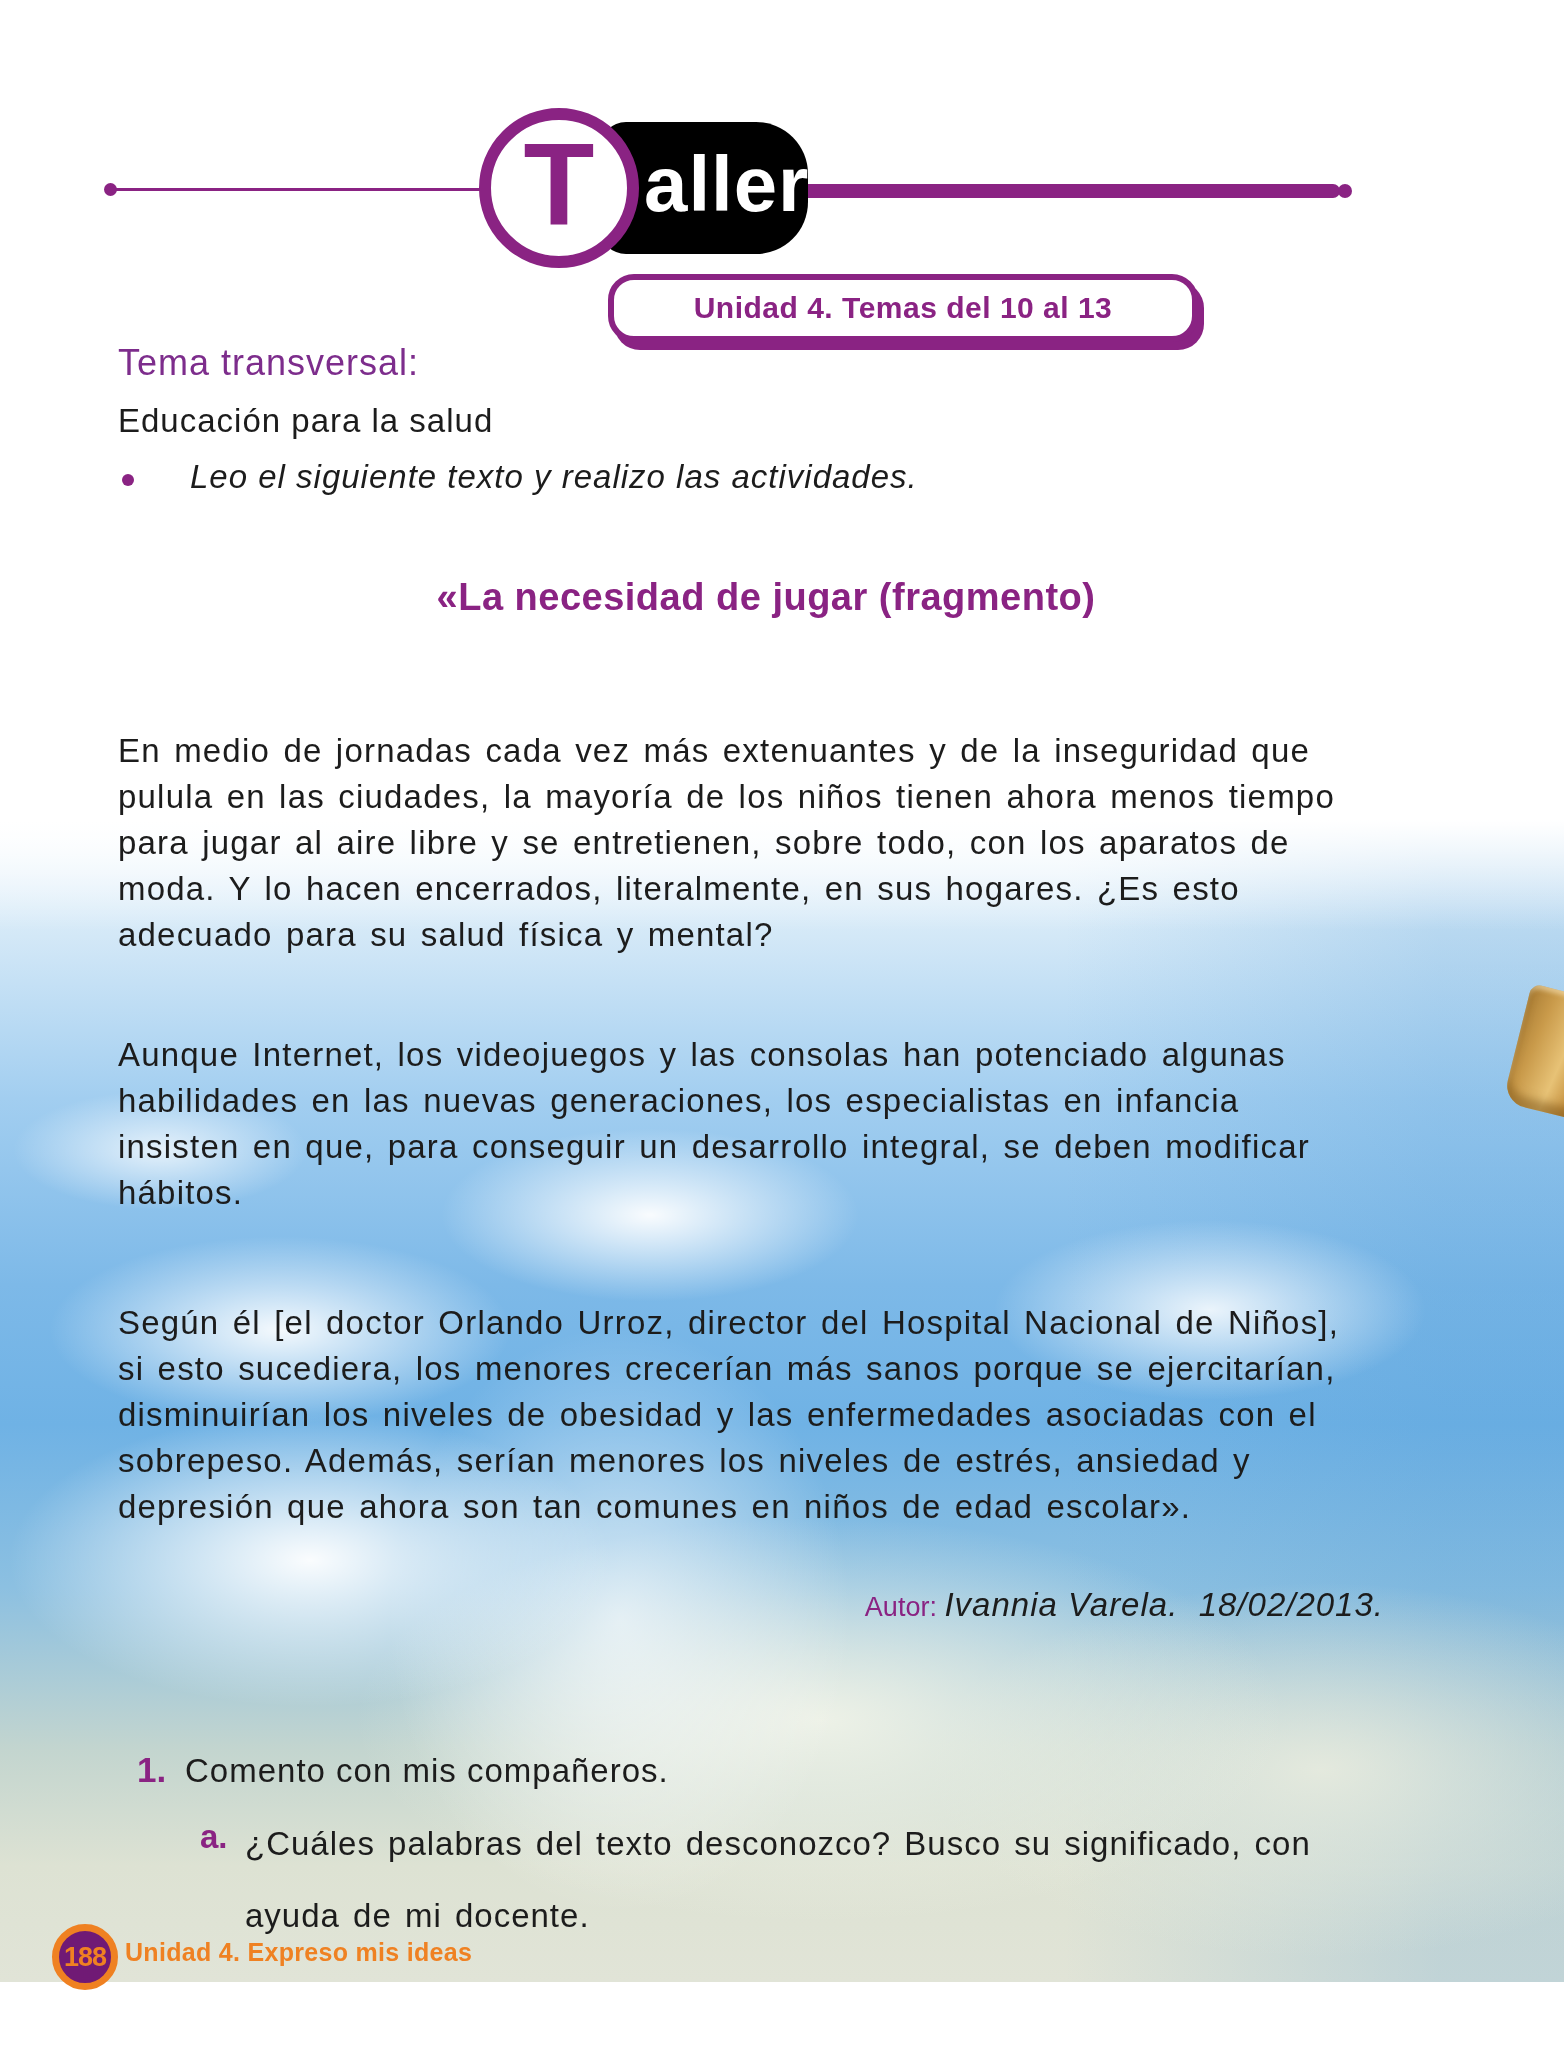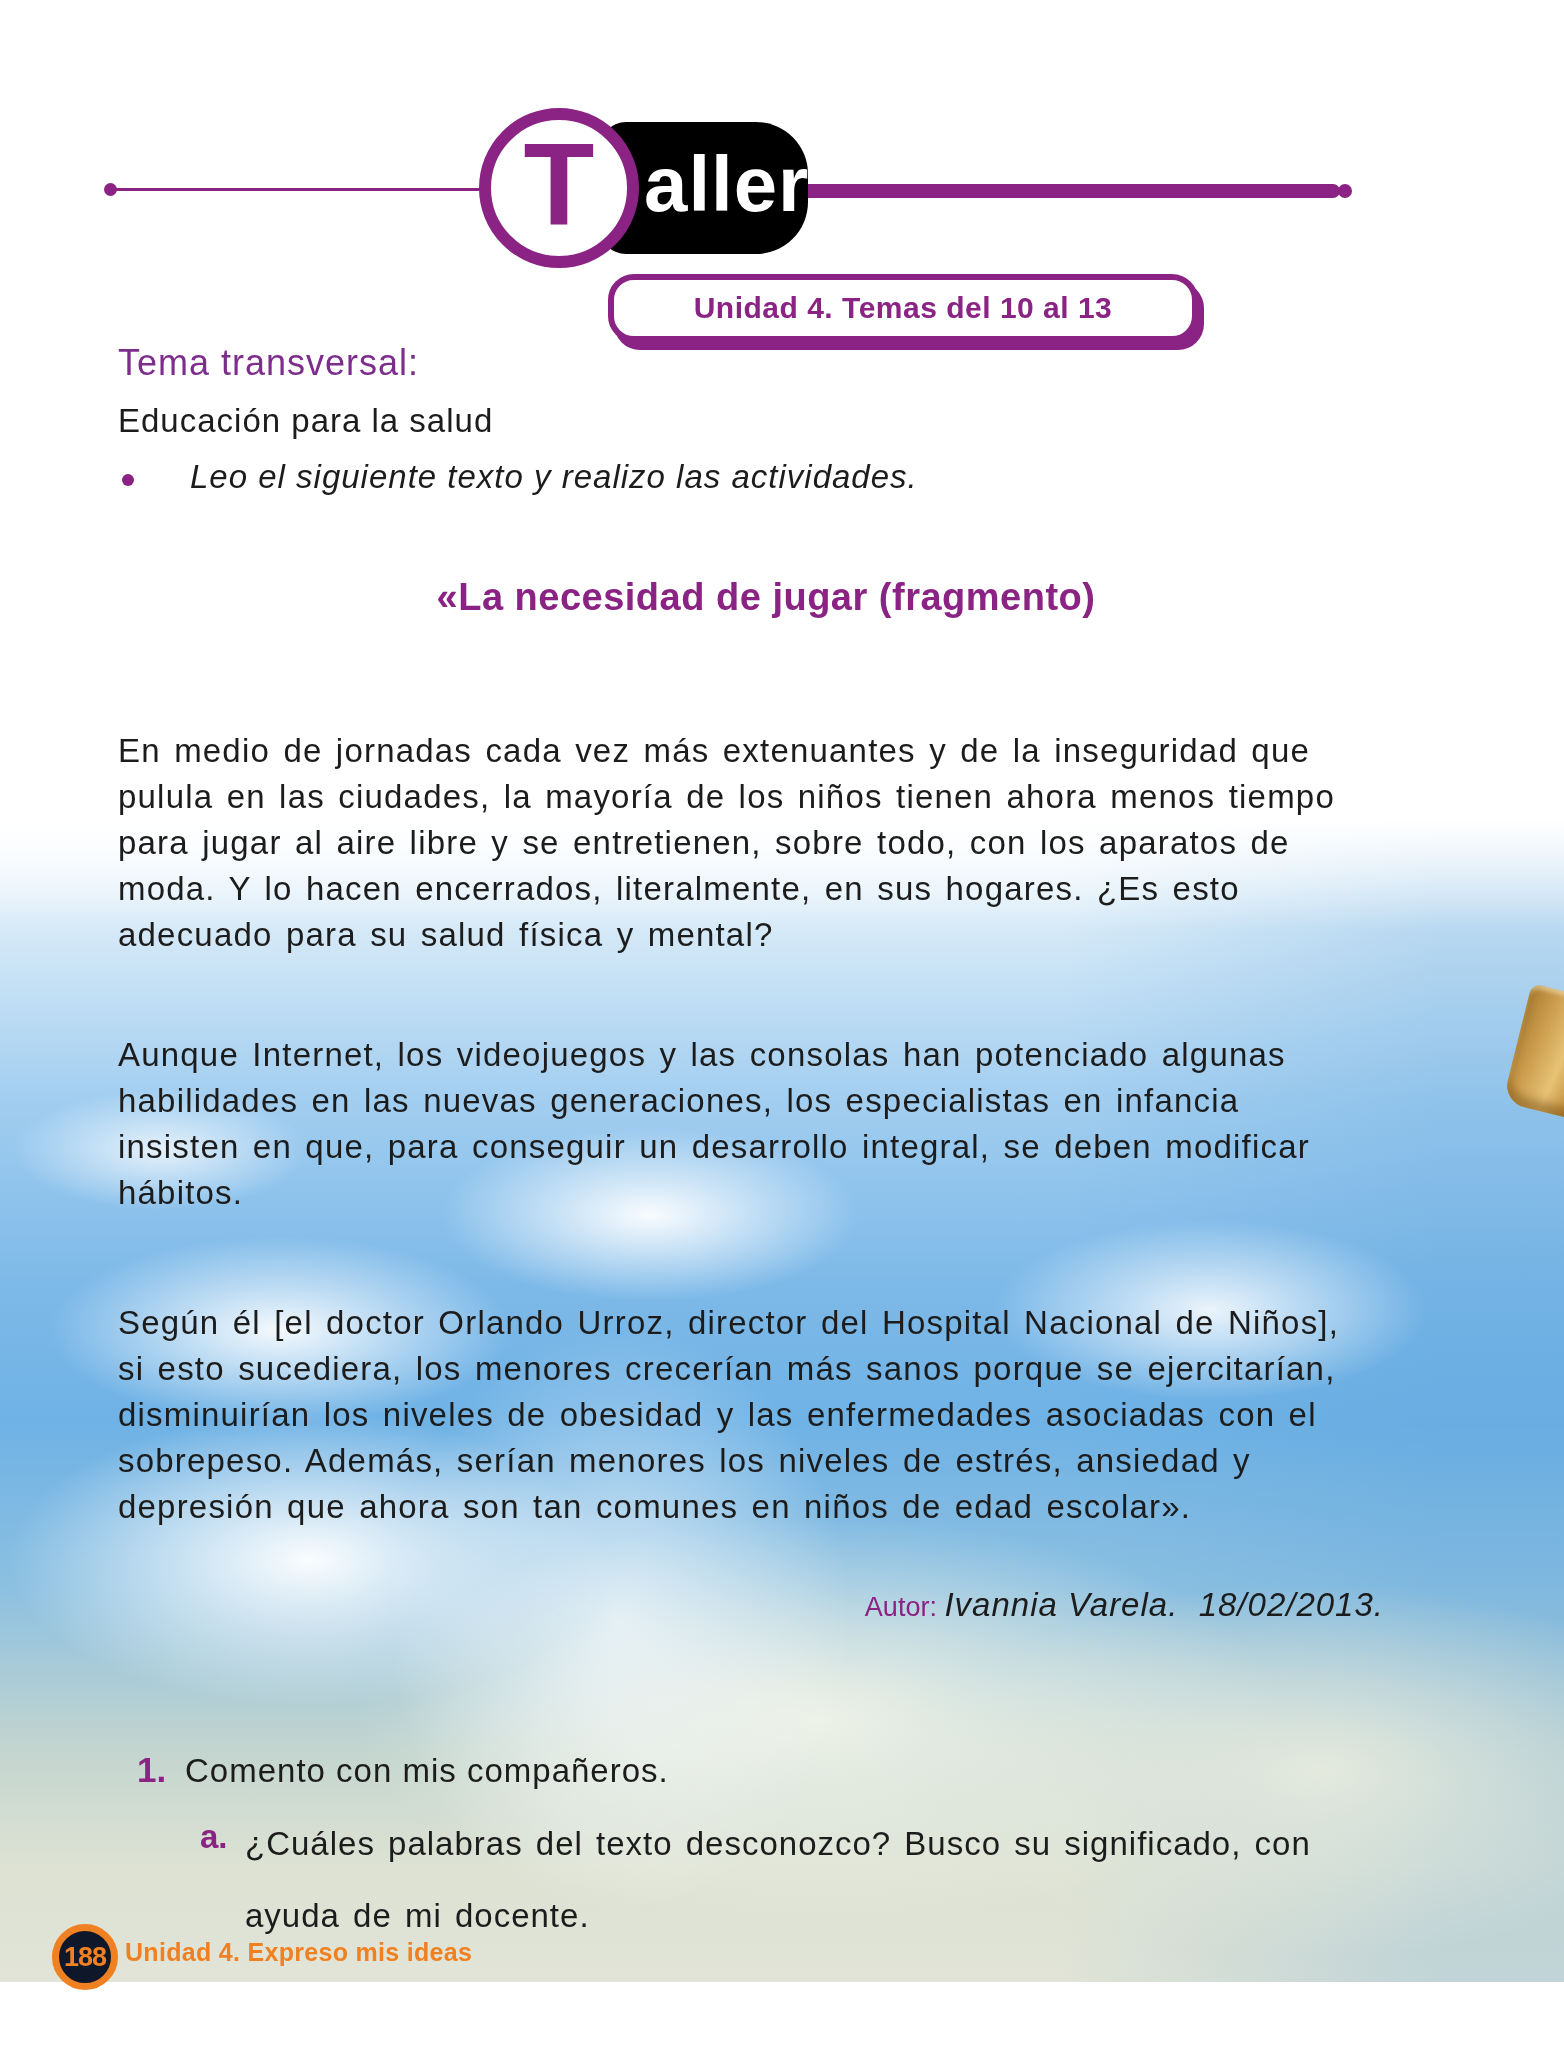--- a/index.html
+++ b/index.html
@@ -76,21 +76,21 @@
   .author-label{color:#8a2383;font-size:27px;}
   .author-value{color:#1c1c1c;font-size:33px;font-style:italic;letter-spacing:1px;}
 
   .item1-num{left:137px;top:1750px;color:#8a2383;font-size:35px;font-weight:700;}
   .item1-text{left:185px;top:1752px;color:#1c1c1c;font-size:33px;letter-spacing:1px;}
   .item1a-letter{left:200px;top:1818px;color:#8a2383;font-size:33px;font-weight:700;}
   .item1a-text{left:245px;top:1808px;width:1170px;color:#1c1c1c;font-size:33px;line-height:72px;letter-spacing:1px;word-spacing:3px;}
 
   
   .page-circle{
-    left:52px;top:1924px;width:52px;height:52px;background:#0f172a;
+    left:52px;top:1924px;width:52px;height:52px;background:#701a75;
     border:7px solid #ef8122;border-radius:50%;
     display:flex;align-items:center;justify-content:center;z-index:2;
   }
   .page-number{color:#ef8122;font-size:27px;font-weight:700;letter-spacing:-1px;}
   .footer-label{left:125px;top:1938px;color:#ef8122;font-size:25px;font-weight:700;letter-spacing:.3px;}
 </style>
 </head>
 <body>
 
 <div class="page">

